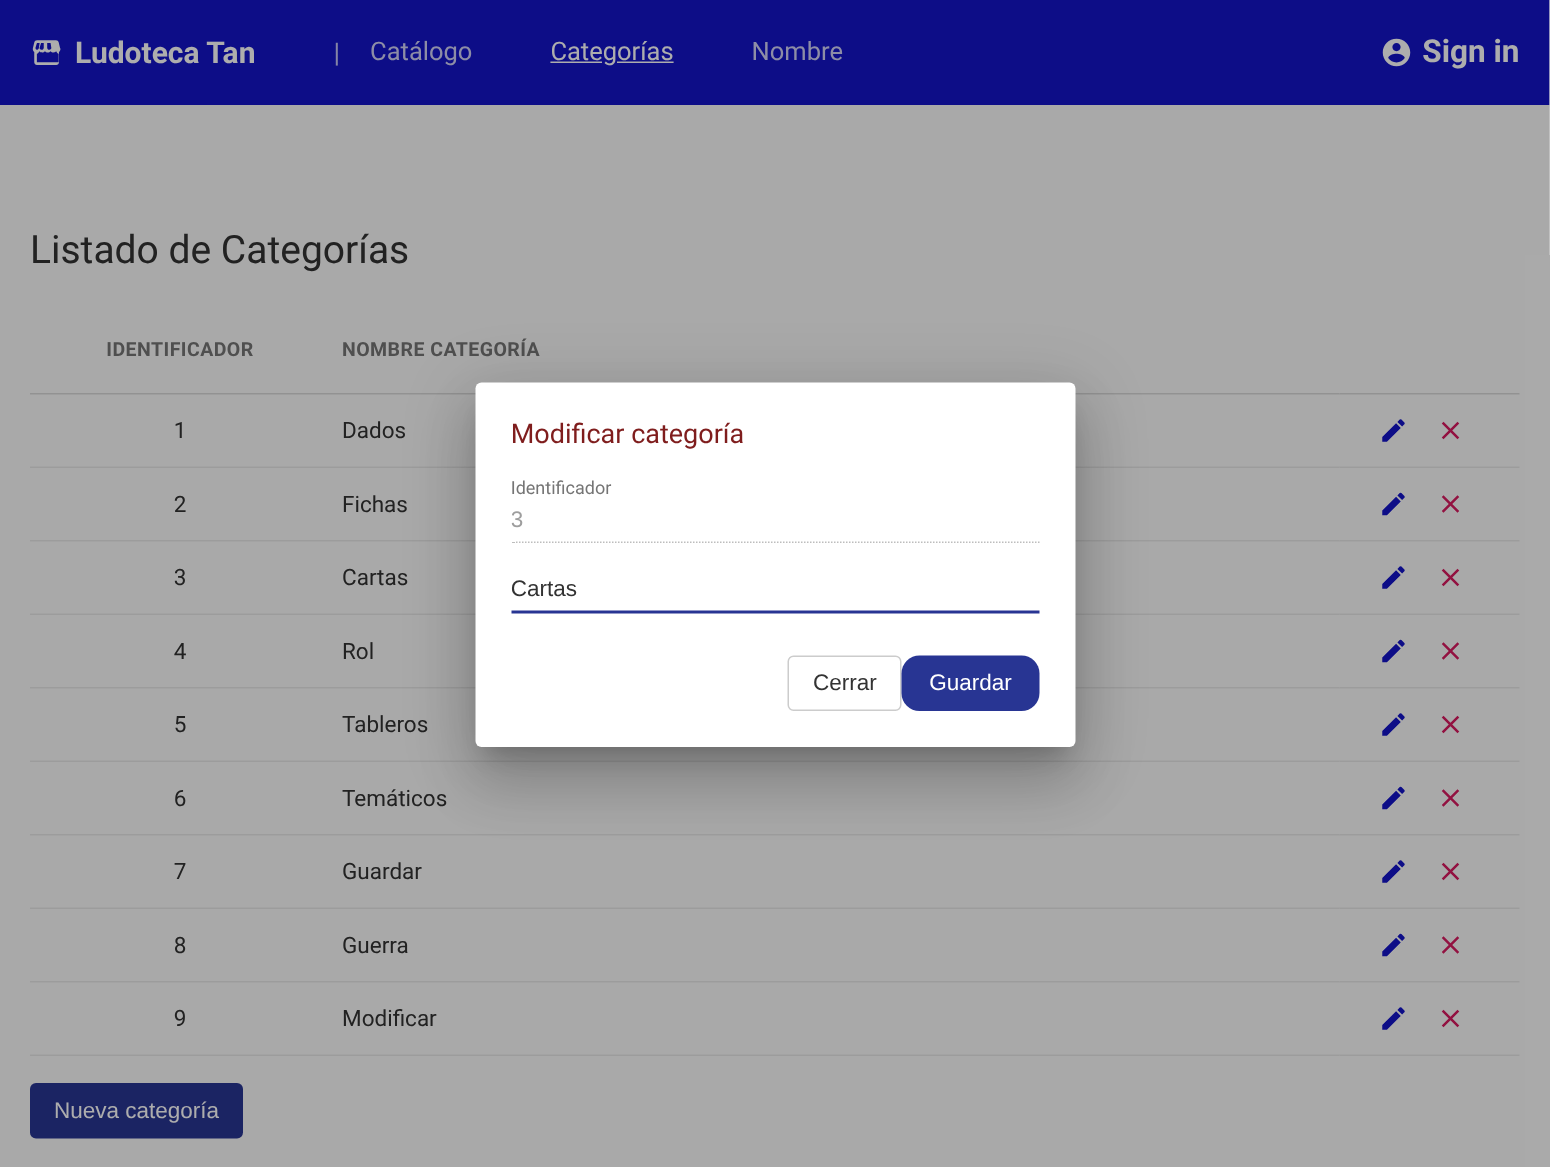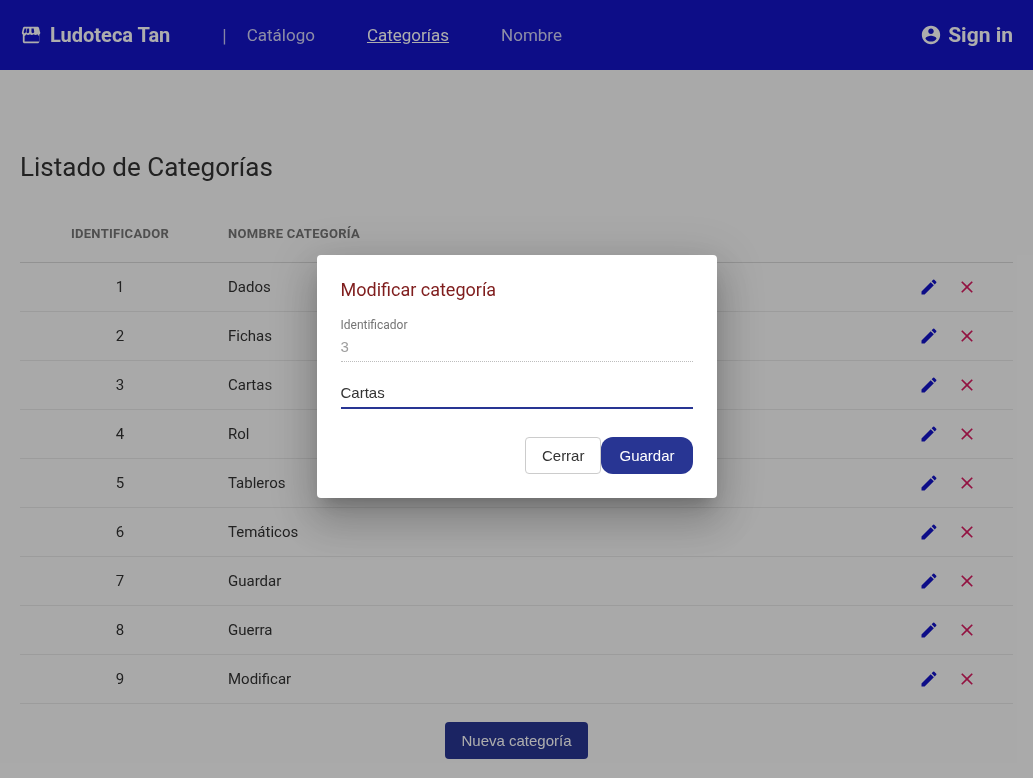--- a/index.html
+++ b/index.html
@@ -106,21 +106,21 @@
       width: 32px;
       height: 32px;
       cursor: pointer;
       margin-left: 6px;
     }
     .icon-btn.edit svg { fill: #1414c8; }
     .icon-btn.delete svg { fill: #d81b60; }
     .footer-btn {
       margin-top: 18px;
       display: flex;
-      justify-content: center;
+      justify-content: flex-start;
     }
     .btn-primary {
       background: #283593;
       color: #fff;
       font-size: 15px;
       font-weight: 500;
       border: none;
       border-radius: 4px;
       padding: 10px 16px;
       cursor: pointer;

